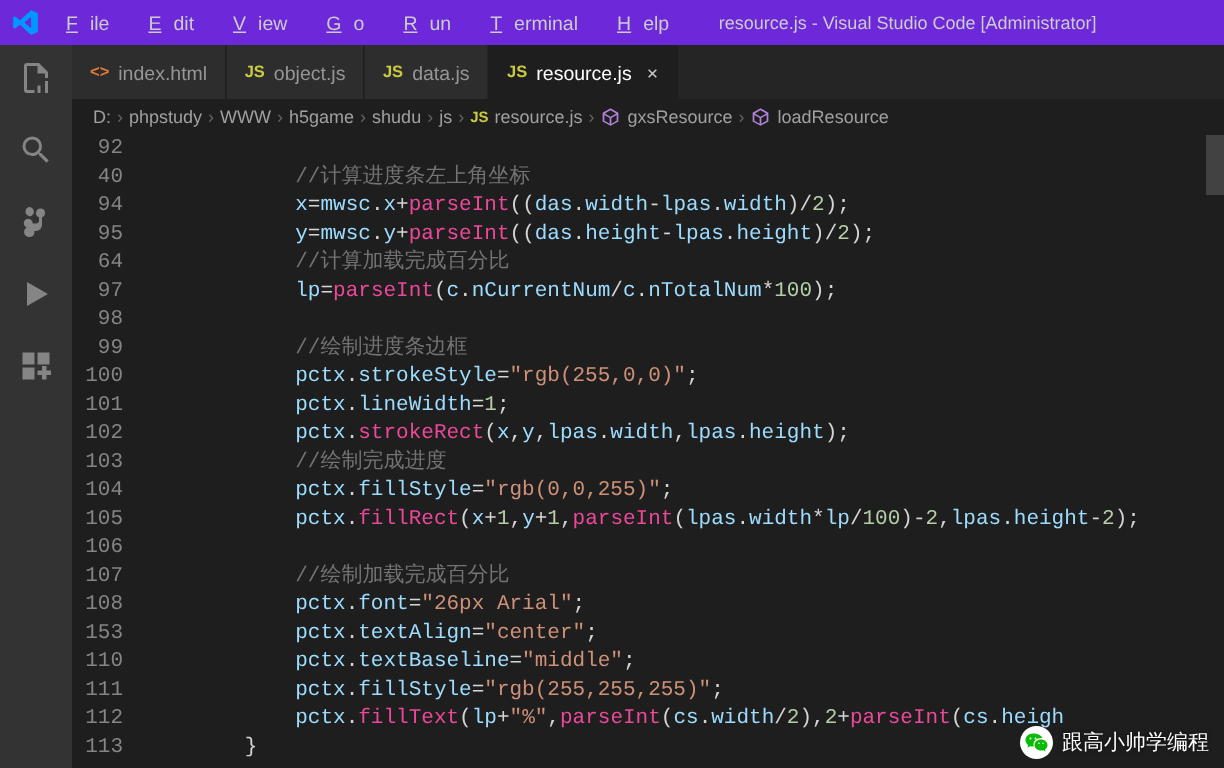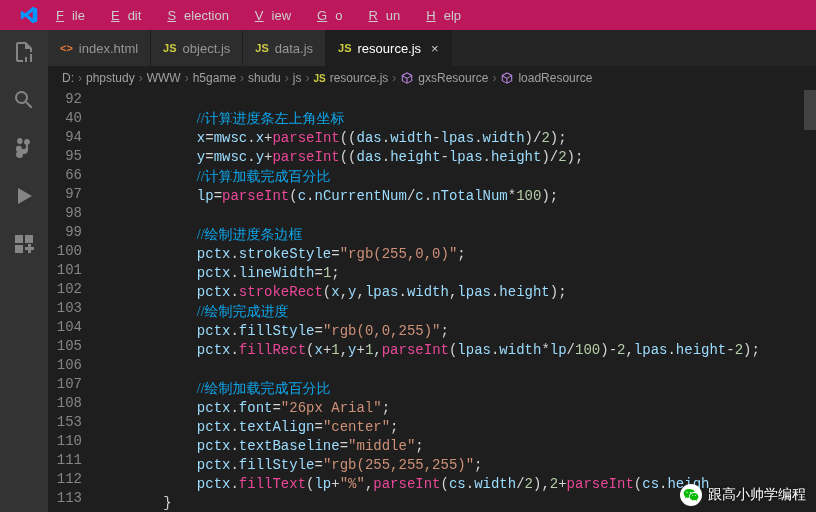--- a/index.html
+++ b/index.html
@@ -4,22 +4,22 @@
 <style>
 * { margin: 0; padding: 0; box-sizing: border-box; }
 body {
   width: 816px; height: 512px;
   background: #1e1e1e;
   font-family: "Segoe UI", Arial, sans-serif;
   font-size: 13px; color: #ccc;
   overflow: hidden; position: relative;
 }
 .titlebar {
-  height: 30px; background: #be185d;
-  display: flex; align-items: center; padding: 0 20px;
+  height: 30px; background: #6d28d9;
+  display: flex; align-items: center; padding: 0 8px;
 }
 .titlebar .logo { width: 18px; height: 18px; margin-right: 10px; }
 .menus { display: flex; gap: 2px; }
 .menus span { padding: 4px 8px; cursor: pointer; color: #ccc; }
 .menus span u { text-decoration: underline; }
 .title { flex: 1; text-align: center; color: #ccc; font-size: 12px; margin-left: -60px; }
 
 .body { display: flex; height: calc(100% - 30px); }
 .activitybar {
   width: 48px; background: #333333;
@@ -55,21 +55,21 @@
   flex: 1; display: flex;
   font-family: Consolas, "Courier New", monospace;
   font-size: 14px; line-height: 19px;
   overflow: hidden; position: relative;
 }
 .gutter {
   width: 48px; text-align: right; color: #858585;
   padding-right: 14px; user-select: none;
 }
 .code { flex: 1; white-space: pre; color: #d4d4d4; }
-.c-comment { color: #0ea5e9; font-family: Liberation Serif, serif; }
+.c-comment { color: #737373; }
 .c-ident { color: #9cdcfe; }
 .c-func { color: #ec4899; }
 .c-str { color: #ce9178; }
 .c-num { color: #b5cea8; }
 .c-op { color: #d4d4d4; }
 .c-punc { color: #d4d4d4; }
 
 .watermark {
   position: absolute; right: 10px; bottom: 6px;
   display: flex; align-items: center; gap: 6px;
@@ -89,26 +89,27 @@
 </head>
 <body>
 
 <div class="titlebar">
   <svg class="logo" viewBox="0 0 24 24">
       <path fill="#0098ff" d="M23 3.5L17 1 7 10 2.5 6.5 1 7.5v9L2.5 17.5 7 14l10 9 6-2.5v-17zM17 17l-6-5 6-5v10z"></path>
     </svg>
   <div class="menus">
     <span><u>F</u><span>ile</span></span>
     <span><u>E</u><span>dit</span></span>
-    <span><u>S</u><span>election</span></span>
     <span><u>V</u><span>iew</span></span>
     <span><u>G</u><span>o</span></span>
     <span><u>R</u><span>un</span></span>
+    <span><u>T</u><span>erminal</span></span>
     <span><u>H</u><span>elp</span></span>
   </div>
+  <div class="title">resource.js - Visual Studio Code [Administrator]</div>
 </div>
 
 <div class="body">
 
   <div class="activitybar">
     <svg class="aicon" viewBox="0 0 24 24">
         <path fill="currentColor" d="M14 2H6a2 2 0 00-2 2v16a2 2 0 002 2h5v-2H6V4h7v5h5v3h2V8l-6-6zM20 14h-2v8h2v-8zm-5 3h-2v5h2v-5z"></path>
       </svg>
     <svg class="aicon" viewBox="0 0 24 24">
         <path fill="currentColor" d="M15.5 14h-.79l-.28-.27A6.471 6.471 0 0016 9.5 6.5 6.5 0 109.5 16c1.61 0 3.09-.59 4.23-1.57l.27.28v.79l5 4.99L20.49 19l-4.99-5zm-6 0C7.01 14 5 11.99 5 9.5S7.01 5 9.5 5 14 7.01 14 9.5 11.99 14 9.5 14z"></path>
@@ -178,21 +179,21 @@
         </span>
         <span>loadResource</span>
       </div>
 
     <div class="editor">
       <div class="gutter" id="gutter">
           <div>92</div>
           <div>40</div>
           <div>94</div>
           <div>95</div>
-          <div>66</div>
+          <div>64</div>
           <div>97</div>
           <div>98</div>
           <div>99</div>
           <div>100</div>
           <div>101</div>
           <div>102</div>
           <div>103</div>
           <div>104</div>
           <div>105</div>
           <div>106</div>

